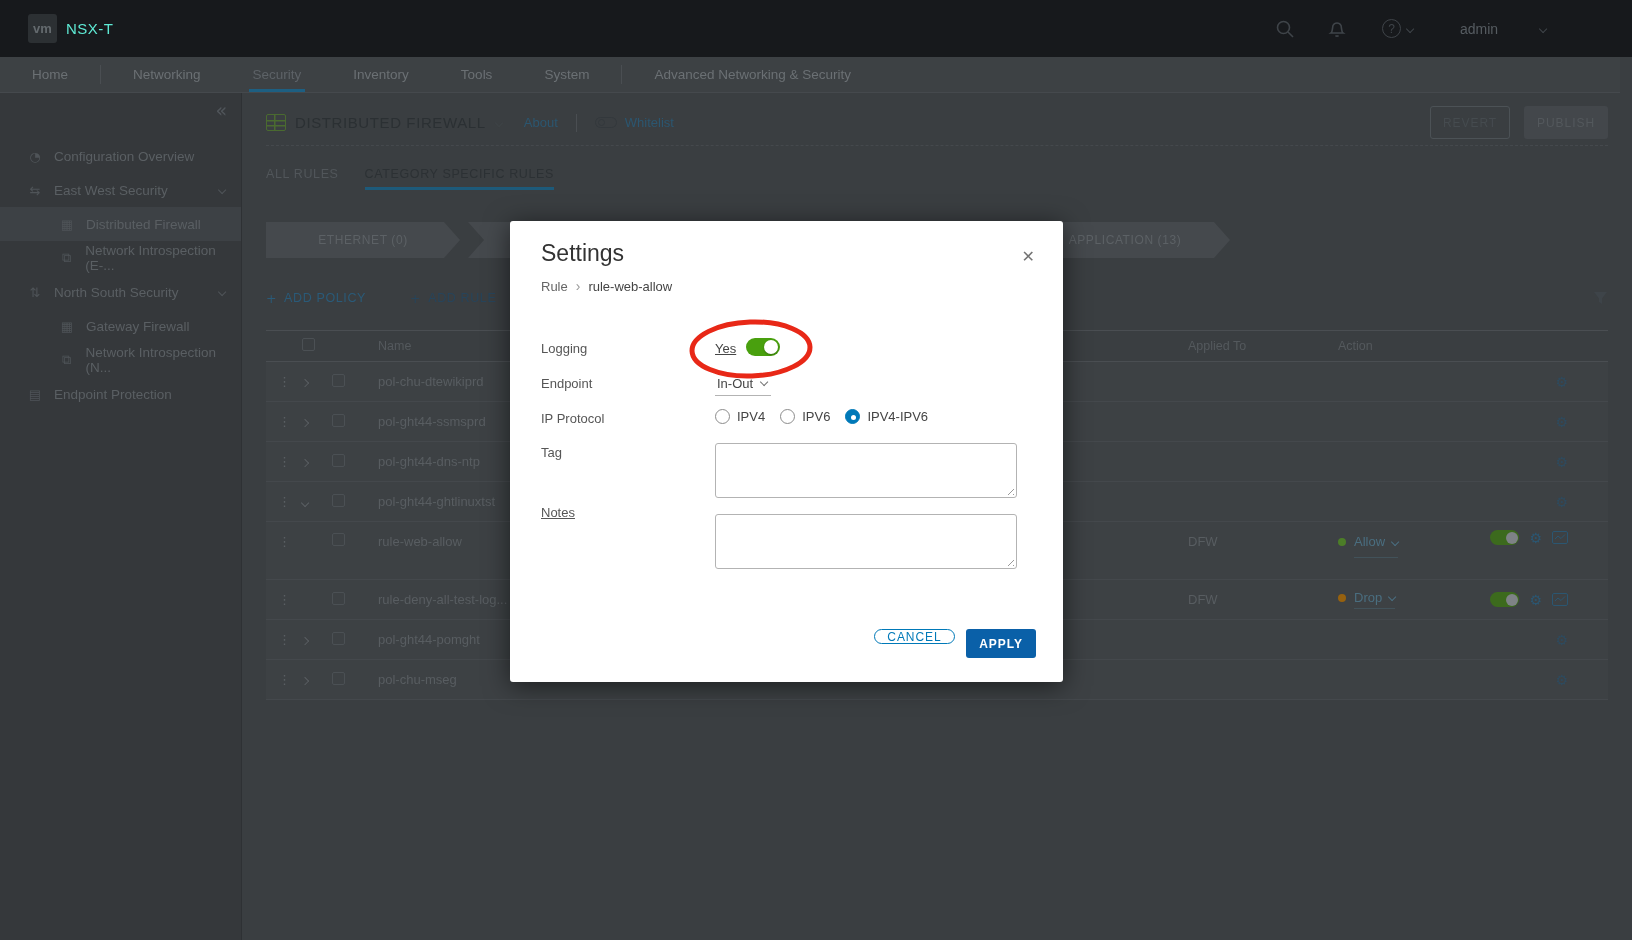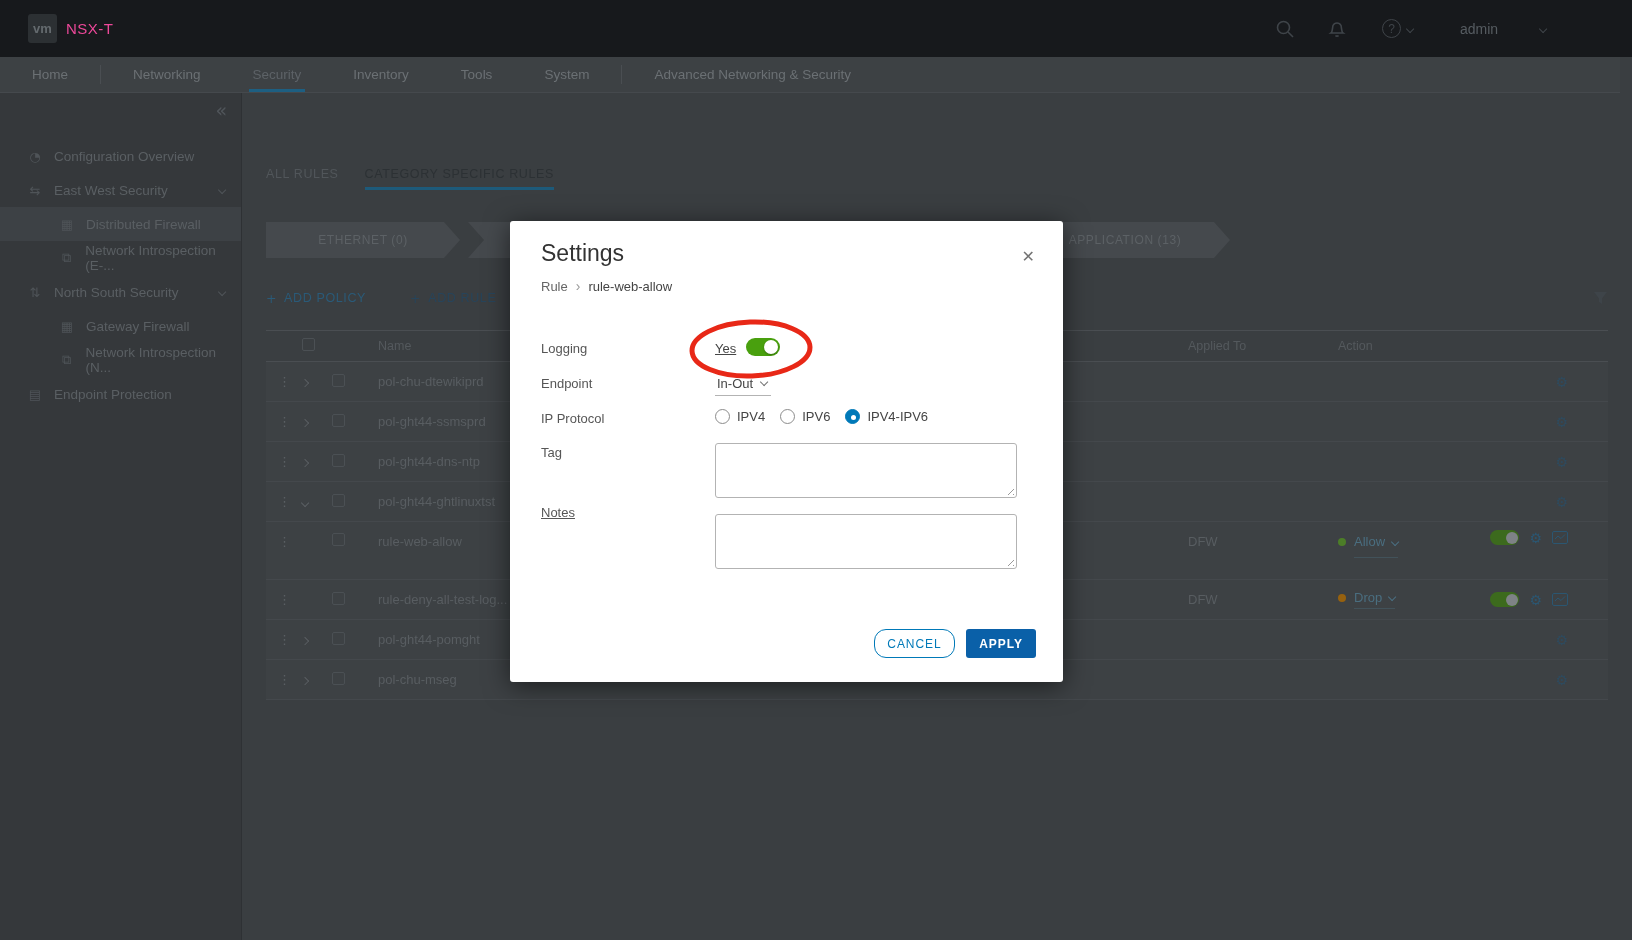--- a/index.html
+++ b/index.html
@@ -6,21 +6,21 @@
   html,body { width:1632px; height:940px; }
   body { position:relative; overflow:hidden; background:#3a3e41;
          font-family:"Liberation Sans","DejaVu Sans",sans-serif; }
   .glyph { font-family:"DejaVu Sans",sans-serif; }
 
   
   .topbar { position:absolute; top:0; left:0; right:0; height:57px; background:#17191c; z-index:1; }
   .logo { position:absolute; left:28px; top:14px; width:29px; height:29px; background:#2c3033;
           border-radius:3px; color:#646a6e; font-weight:bold; font-size:13px;
           display:flex; align-items:center; justify-content:center; }
-  .product { position:absolute; left:66px; top:20px; font-size:15px; color:#ec4899; letter-spacing:.03em; }
+  .product { position:absolute; left:66px; top:20px; font-size:15px; color:#5eead4; letter-spacing:.03em; }
   .tb-ico { position:absolute; top:19px; width:20px; height:20px; color:#3f4449; }
   .tb-ico svg { width:100%; height:100%; stroke:#3f4449; fill:none; stroke-width:1.6; }
   .help-circ { position:absolute; top:19px; width:19px; height:19px; border:1.5px solid #3f4449; border-radius:50%;
                color:#3f4449; font-size:12px; display:flex; align-items:center; justify-content:center; }
   .admin { position:absolute; top:21px; left:1460px; font-size:14px; color:#565c61; }
   .cssdown, .cssright { display:inline-block; border:solid currentColor; border-width:0 1.5px 1.5px 0; padding:2.6px; }
   .cssdown { transform:rotate(45deg); }
   .cssright { transform:rotate(-45deg); }
   .tb-caret { position:absolute; color:#3f4449; }
 
@@ -138,21 +138,21 @@
   .rdot { width:15px; height:15px; border-radius:50%; border:1px solid #8c8c8c; background:#fff; position:relative; }
   .rdot.sel { border-color:#0079b8; background:#0079b8; }
   .rdot.sel::after { content:""; position:absolute; left:5px; top:5px; width:5px; height:5px; border-radius:50%; background:#fff; }
   .ta-wrap { position:absolute; left:205px; width:302px; height:55px; }
   .ta-wrap textarea { width:100%; height:100%; border:1px solid #b3b3b3; border-radius:3px; resize:none;
                       font-family:"Liberation Sans",sans-serif; font-size:13px; padding:5px 7px; color:#454545; }
   .ta-wrap::after { content:""; position:absolute; right:3px; bottom:3px; width:9px; height:9px; pointer-events:none;
                     background:repeating-linear-gradient(135deg,#9a9a9a 0 1px,transparent 1px 4px);
                     clip-path:polygon(100% 0,100% 100%,0 100%); }
   .m-btns { position:absolute; right:27px; top:408px; display:flex; gap:11px; }
-  .btn-cancel { width:81px; height:29px; background:#fff; border:1px solid #0079b8; border-radius:12px;
+  .btn-cancel { width:81px; height:15px; background:#fff; border:1px solid #0079b8; border-radius:12px;
                 color:#0079b8; font-size:12px; letter-spacing:.08em; cursor:pointer; }
   .btn-apply { width:70px; height:29px; background:#0a60a8; border:none; border-radius:3px;
                color:#fff; font-size:12px; font-weight:bold; letter-spacing:.08em; cursor:pointer; }
   .annotation { position:absolute; left:688px; top:318px; width:126px; height:62px; z-index:20;
                 transform:rotate(-2deg); pointer-events:none; }
 </style>
 </head>
 <body>
 
 <div class="topbar">
@@ -223,20 +223,33 @@
       </div>
       <div class="side-item">
         <span class="si-icon glyph">▤</span>
         <span>Endpoint Protection</span>
       </div>
     </div>
 </div>
 
 <div class="main">
 
+  <div class="page-header">
+    <span class="fw-ico"></span>
+    <span class="page-title">DISTRIBUTED FIREWALL</span>
+    <i class="cssdown ph-caret"></i>
+    <span class="about">About</span>
+    <span class="ph-div"></span>
+    <span class="wl-ico"></span>
+    <span class="whitelist">Whitelist</span>
+    <span class="ph-btns">
+      <button class="btn-revert">REVERT</button>
+      <button class="btn-publish">PUBLISH</button>
+    </span>
+  </div>
 
   <div class="tabs">
     <span class="tab">ALL RULES</span>
     <span class="tab active">CATEGORY SPECIFIC RULES</span>
   </div>
 
   <div class="cats">
     <div class="cat cat-1">ETHERNET (0)</div>
     <div class="cat cat-sliver"></div>
     <div class="cat cat-2">APPLICATION (13)</div>

